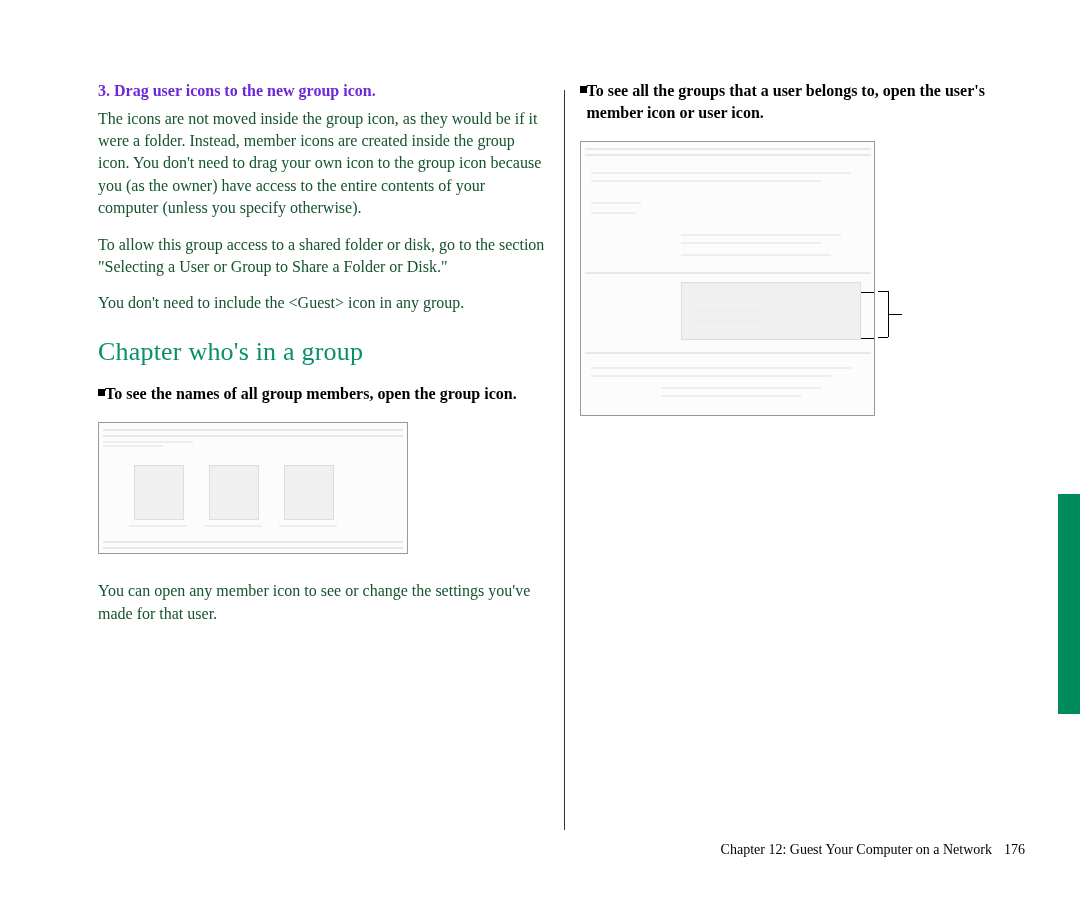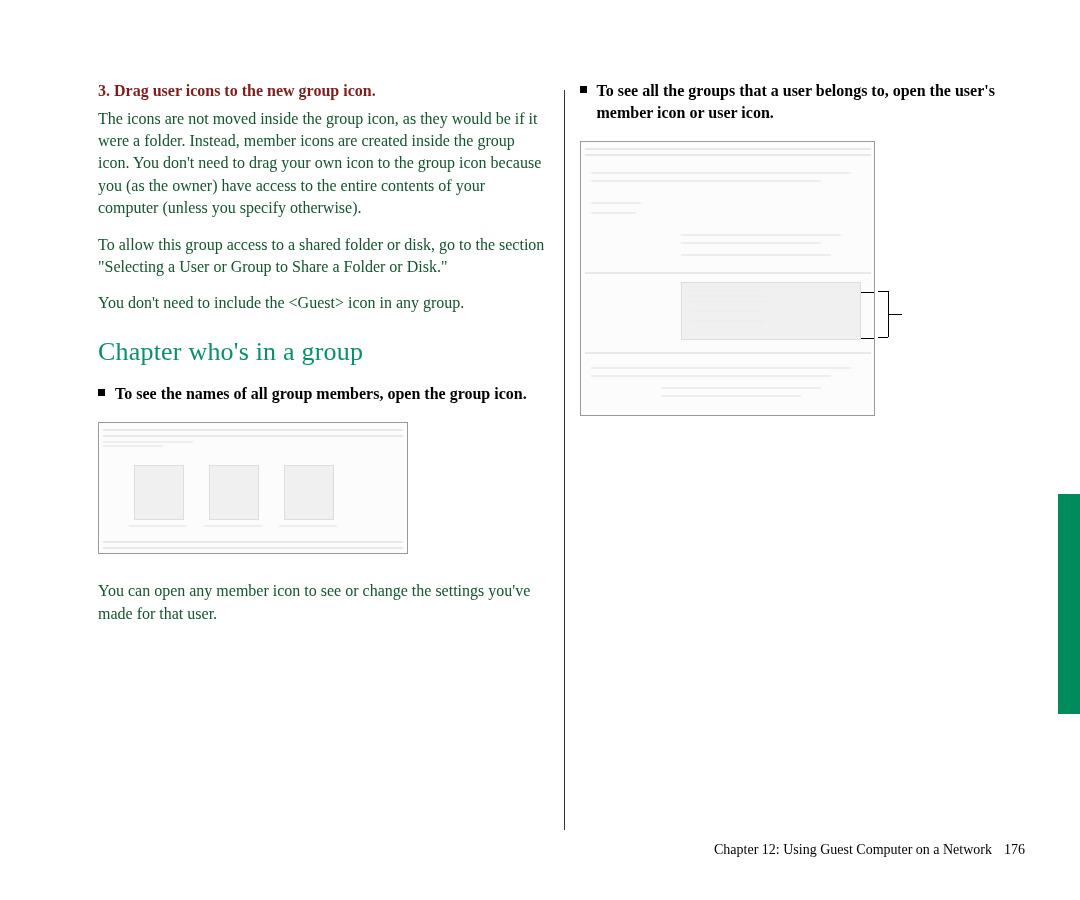--- a/index.html
+++ b/index.html
@@ -26,21 +26,21 @@
     .right-column { padding-left: 15px; }
     .divider {
       width: 1px;
       background: #333;
       margin-top: 10px;
       height: 740px;
     }
     .step-heading {
       font-weight: bold;
       font-size: 16px;
-      color: #7f1d1d;
+      color: #6d28d9;
       margin-bottom: 6px;
       line-height: 1.35;
     }
     .body-text {
       font-size: 16px;
       color: #14532d;
       line-height: 1.4;
       margin-bottom: 14px;
       font-weight: 300;
     }
@@ -48,21 +48,20 @@
       font-size: 26px;
       color: #0a8f6b;
       font-weight: normal;
       margin-top: 22px;
       margin-bottom: 16px;
       letter-spacing: 0.2px;
     }
     .bullet-row {
       display: flex;
       align-items: flex-start;
-      gap: 10px;
       margin-bottom: 18px;
     }
     .bullet-square {
       width: 7px;
       height: 7px;
       background: #000;
       flex-shrink: 0;
       margin-top: 6px;
     }
     .bullet-text {
@@ -209,16 +208,16 @@
           <div style="position:absolute; top:150px; left:9px; width:1px; height:46px; background:#000;"></div>
           <div class="callout-line" style="top:173px; left:9px; width:14px;"></div>
         </div>
       </div>
     </div>
   </div>
 
   <div class="right-bar"></div>
 
   <div class="footer">
-    <span>Chapter 12: Using Guest Computer on a Network</span>
+    <span>Chapter 12: Guest Your Computer on a Network</span>
     <span class="page-num">176</span>
   </div>
 </div>
 
 </body></html>

